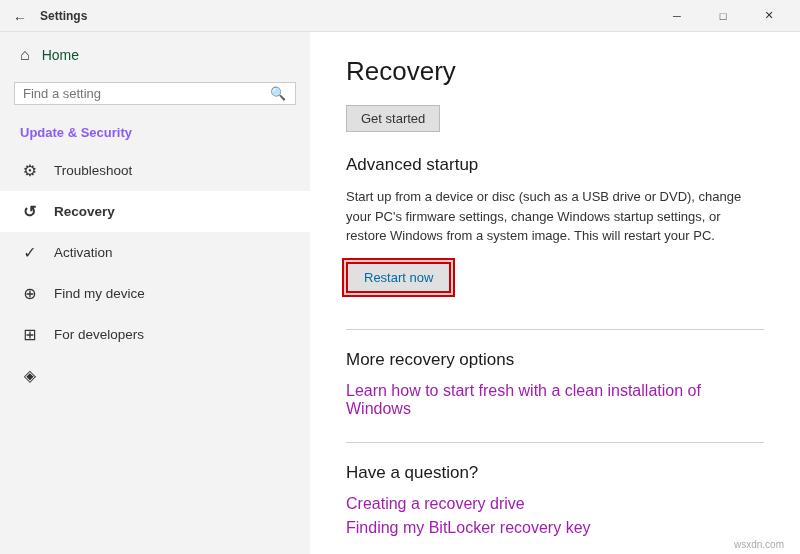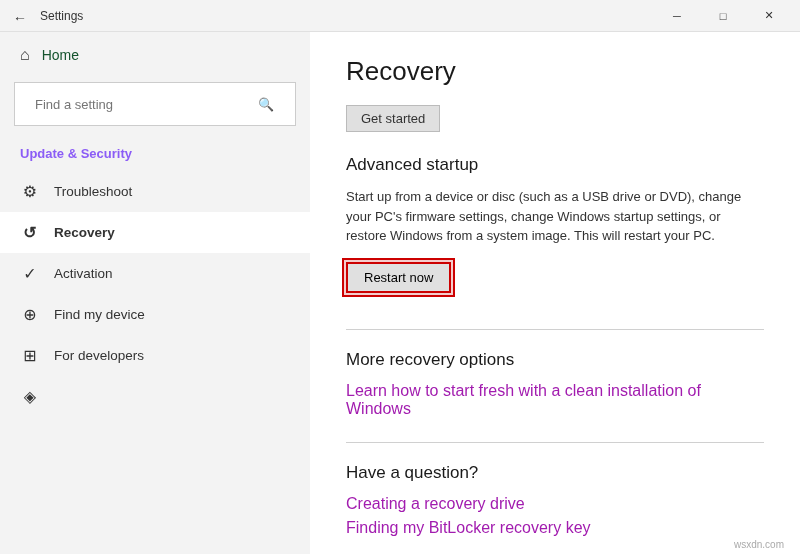--- a/index.html
+++ b/index.html
@@ -31,20 +31,21 @@
       justify-content: center;
       cursor: pointer;
       margin-right: 8px;
       font-size: 14px;
       color: #333;
     }
     .titlebar-title {
       font-size: 12px;
       color: #333;
       flex: 1;
+      font-weight: bold;
     }
     .titlebar-controls {
       display: flex;
       gap: 0;
     }
     .titlebar-btn {
       width: 46px;
       height: 32px;
       display: flex;
       align-items: center;
@@ -80,22 +81,22 @@
     }
     .sidebar-home-icon { font-size: 16px; color: #333; }
     .sidebar-home-label { font-size: 14px; color: #14532d; }
 
     .search-box {
       margin: 4px 14px 12px 14px;
       display: flex;
       align-items: center;
       background: #fff;
       border: 1px solid #ccc;
-      padding: 4px 20px;
-      height: 44px;
+      padding: 4px 8px;
+      height: 23px;
     }
     .search-box input {
       border: none;
       outline: none;
       font-size: 13px;
       flex: 1;
       background: transparent;
       color: #555;
     }
     .search-box .search-icon { font-size: 13px; color: #555; }
@@ -170,21 +171,21 @@
       max-width: 500px;
     }
 
     .restart-now-btn {
       display: inline-block;
       padding: 6px 16px;
       background: #e0e0e0;
       border: 2px solid #cc0000;
       font-size: 13px;
       cursor: pointer;
-      color: #000000;
+      color: #0369a1;
       margin-bottom: 28px;
       box-shadow: 0 0 0 2px rgba(200,0,0,0.2);
     }
 
     .red-outline {
       outline: 2px solid #cc0000;
       outline-offset: 2px;
     }
 
     .more-options-section {

